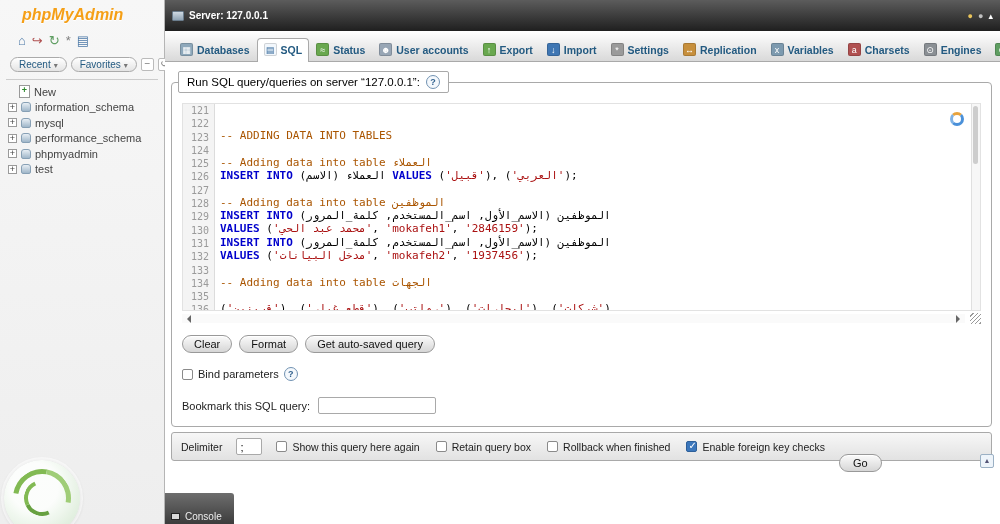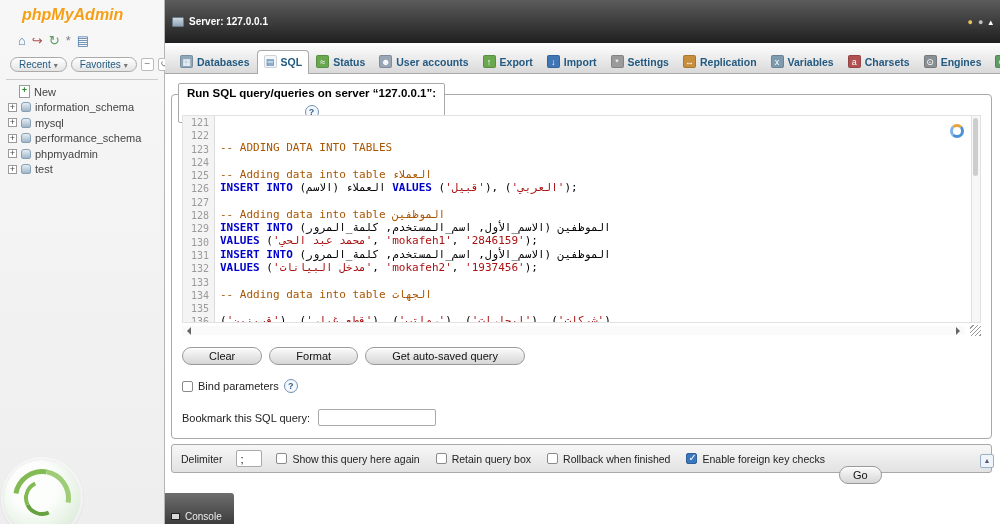--- a/index.html
+++ b/index.html
@@ -27,42 +27,42 @@
     font-size:9px;line-height:7px;text-align:center;color:#444;flex:0 0 9px;}
   .dbicon{width:10px;height:10px;flex:0 0 10px;border-radius:3px 3px 2px 2px;
     background:linear-gradient(#e7eef4,#9fb6c9);border:1px solid #87a0b5;box-sizing:border-box;}
   .newicon{width:9px;height:11px;flex:0 0 9px;background:#fff;border:1px solid #999;
     font-size:9px;line-height:9px;text-align:center;color:#2c8a2c;font-weight:bold;margin-left:11px;}
   .tlabel{white-space:nowrap;}
 
   
   main{flex:1;display:flex;flex-direction:column;position:relative;min-width:0;}
   .titlebar{height:23px;background:linear-gradient(#5c5c5c,#1f1f1f);display:flex;align-items:center;
-    gap:5px;padding:10px 7px;color:#fff;font-size:10px;font-weight:bold;}
+    gap:5px;padding:4px 7px;color:#fff;font-size:10px;font-weight:bold;}
   .server-icon{width:10px;height:8px;background:linear-gradient(#cfd9e2,#8fa3b4);
     border:1px solid #6b7d8d;border-radius:1px;}
   .tb-icons{margin-left:auto;display:flex;gap:5px;}
   .tbic{font-size:9px;line-height:10px;cursor:pointer;}
 
   .tabbar{height:30px;background:linear-gradient(#ffffff,#d9d9d9);border-bottom:1px solid #a9a9a9;
     display:flex;align-items:flex-end;padding:0 0 0 8px;}
   .tab{display:flex;align-items:center;gap:4px;padding:4px 6px 5px 6px;font-size:10.5px;
     font-weight:bold;color:#235a81;cursor:pointer;border:1px solid transparent;border-bottom:none;
     border-radius:4px 4px 0 0;white-space:nowrap;}
   .tab.active{background:#fff;border-color:#a9a9a9;position:relative;top:1px;padding-bottom:6px;}
   .tabicon{display:inline-flex;width:13px;height:13px;border-radius:2px;align-items:center;
     justify-content:center;font-size:9px;font-weight:normal;box-shadow:inset 0 0 0 1px rgba(0,0,0,.15);}
 
   .content{flex:1;background:#fff;position:relative;padding:0 8px 0 6px;}
 
   .fieldset{position:relative;margin-top:20px;border:1px solid #a9a9a9;border-radius:4px;
     padding:20px 10px 12px 10px;}
   .legend{position:absolute;top:-12px;left:6px;background:#fff;border:1px solid #a9a9a9;
-    border-radius:2px;padding:3px 8px;font-size:11.5px;font-weight:bold;color:#000;
-    display:flex;align-items:center;gap:6px;flex-direction:column;}
+    border-radius:2px;padding:3px 8px;font-size:11.5px;font-weight:normal;color:#000;
+    display:flex;align-items:center;gap:6px;}
   .help{display:inline-block;width:12px;height:12px;border-radius:50%;background:#f4f8fc;
     border:1px solid #7192b2;color:#31618e;font-size:9px;line-height:12px;text-align:center;
     font-weight:bold;cursor:pointer;}
   .help::after{content:"?";}
 
   
   .editor{position:relative;height:206px;overflow:hidden;border:1px solid #e2e2e2;
     font-family:"DejaVu Sans Mono","DejaVu Sans",monospace;font-size:11px;background:#fff;}
   .cmrow{display:flex;height:13.3px;line-height:13.3px;}
   .lnum{flex:0 0 26px;background:#f4f4f4;border-right:1px solid #dcdcdc;color:#9a9a9a;
@@ -81,21 +81,21 @@
   .hscrollrow{display:flex;align-items:center;height:13px;margin-top:1px;}
   .hscroll{flex:1;height:9px;background:#fafafa;display:flex;align-items:center;
     justify-content:space-between;cursor:pointer;}
   .arr{width:0;height:0;border:4px solid transparent;display:inline-block;}
   .arr-l{border-right-color:#666;margin-left:1px;}
   .arr-r{border-left-color:#666;margin-right:1px;}
   .resize{width:11px;height:11px;margin-left:5px;cursor:nwse-resize;
     background:repeating-linear-gradient(135deg,transparent 0 2px,#999 2px 3px);}
 
   .btnrow{display:flex;gap:7px;margin-top:10px;}
-  .btn{font-family:inherit;font-size:11px;color:#111;padding:2px 26px;border:1px solid #999;
+  .btn{font-family:inherit;font-size:11px;color:#111;padding:2px 11px;border:1px solid #999;
     border-radius:11px;background:linear-gradient(#fbfbfb,#d6d6d6);cursor:pointer;box-shadow:0 1px 0 #fff inset;}
   .bindrow{display:flex;align-items:center;gap:5px;margin-top:14px;font-size:11px;color:#222;}
   .cb{display:inline-block;width:11px;height:11px;box-sizing:border-box;border:1px solid #8a8a8a;
     background:#fff;border-radius:2px;cursor:pointer;position:relative;flex:0 0 11px;}
   .cb.checked{background:#3b77bc;border-color:#2d5f99;}
   .cb.checked::after{content:"✓";position:absolute;left:1px;top:-2px;color:#fff;font-size:10px;font-weight:bold;}
   .bookmarkrow{display:flex;align-items:center;gap:8px;margin-top:16px;font-size:11px;color:#222;}
   .txt{height:17px;border:1px solid #a9a9a9;border-radius:2px;font-family:inherit;font-size:11px;
     padding:0 3px;box-sizing:border-box;background:#fff;}
   .bookmarkrow .txt{width:118px;}

